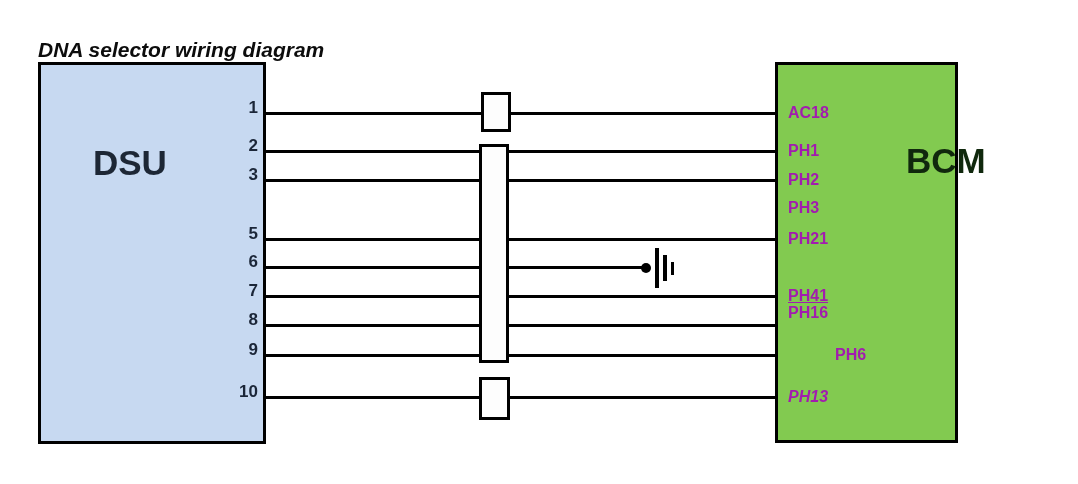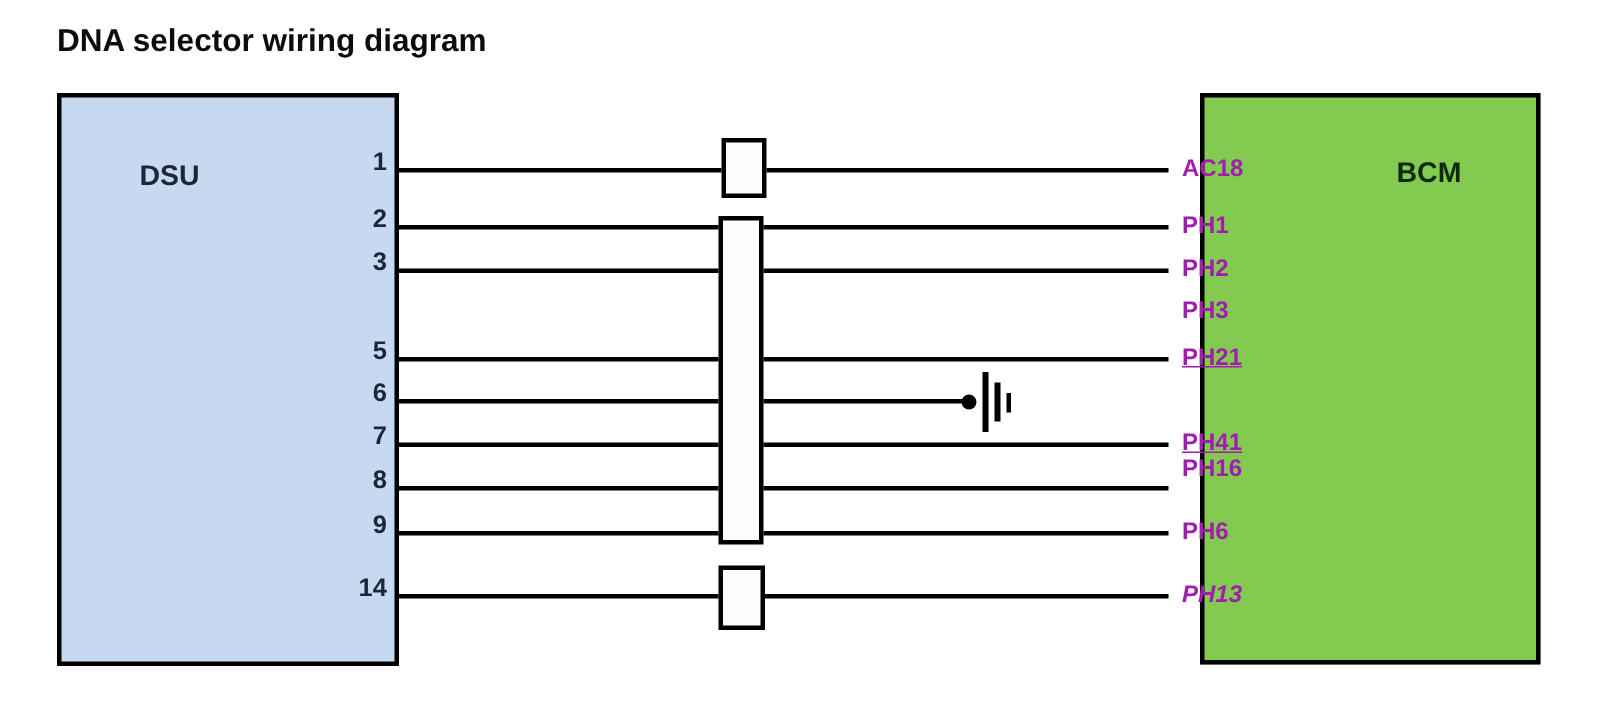--- a/index.html
+++ b/index.html
@@ -7,44 +7,46 @@
     position: relative;
     width: 1078px;
     height: 484px;
     background: #ffffff;
     font-family: "Liberation Sans", sans-serif;
     overflow: hidden;
   }
   .title {
     position: absolute;
     left: 38px;
-    top: 16px;
+    top: 38px;
     font-size: 21px;
     font-weight: bold;
     color: #0c0c0c;
     letter-spacing: 0px;
+    font-style: italic;
   }
   .device-box {
     position: absolute;
     border: 3px solid #000000;
     box-sizing: border-box;
     z-index: 2;
   }
   .dsu-box {
     left: 38px; top: 62px; width: 228px; height: 382px;
     background: var(--dsu-fill, #c7d9f1);
   }
   .bcm-box {
-    left: 800px; top: 62px; width: 227px; height: 381px;
+    left: 775px; top: 62px; width: 183px; height: 381px;
     background: var(--bcm-fill, #82ca50);
   }
   .box-label {
     position: absolute;
-    font-size: 19px;
+    font-size: 35px;
     font-weight: bold;
+    margin-top: 36px;
   }
   .dsu-label { left: 52px; top: 42px; color: #1d2735; }
   .bcm-label { left: 128px; top: 40px; color: #10280d; }
   .wire {
     position: absolute;
     height: 3px;
     background: var(--wire-color, #000000);
     z-index: 1;
   }
   .pin-num {
@@ -108,34 +110,34 @@
       <div class="bcm-pin" style="top: 104px;">AC18</div>
       <div class="wire" style="left: 263px; top: 150px; width: 516px;"></div>
       <div class="pin-num" style="top: 137px;">2</div>
       <div class="bcm-pin" style="top: 142px;">PH1</div>
       <div class="wire" style="left: 263px; top: 179px; width: 516px;"></div>
       <div class="pin-num" style="top: 166px;">3</div>
       <div class="bcm-pin" style="top: 171px;">PH2</div>
       <div class="bcm-pin" style="top: 199px;">PH3</div>
       <div class="wire" style="left: 263px; top: 238px; width: 516px;"></div>
       <div class="pin-num" style="top: 225px;">5</div>
-      <div class="bcm-pin" style="top: 230px; text-decoration: underline;">PH21</div>
+      <div class="bcm-pin" style="top: 230px;">PH21</div>
       <div class="wire" style="left: 263px; top: 266px; width: 383px;"></div>
       <div class="pin-num" style="top: 253px;">6</div>
       <div class="wire" style="left: 263px; top: 295px; width: 516px;"></div>
       <div class="pin-num" style="top: 282px;">7</div>
       <div class="bcm-pin" style="top: 287px; text-decoration: underline;">PH41</div>
       <div class="wire" style="left: 263px; top: 324px; width: 516px;"></div>
       <div class="pin-num" style="top: 311px;">8</div>
       <div class="bcm-pin" style="top: 304px;">PH16</div>
       <div class="wire" style="left: 263px; top: 354px; width: 516px;"></div>
       <div class="pin-num" style="top: 341px;">9</div>
-      <div class="bcm-pin" style="top: 346px;">PH6</div>
+      <div class="bcm-pin" style="top: 346px; margin-left: 47px;">PH6</div>
       <div class="wire" style="left: 263px; top: 396px; width: 516px;"></div>
-      <div class="pin-num" style="top: 383px;">14</div>
+      <div class="pin-num" style="top: 383px;">10</div>
       <div class="bcm-pin" style="top: 388px; font-style: italic;">PH13</div>
     </div>
 
   <div class="connector" style="left:481px; top:92px;  width:30px; height:40px;"></div>
   <div class="connector" style="left:479px; top:144px; width:30px; height:219px;"></div>
   <div class="connector" style="left:479px; top:377px; width:31px; height:43px;"></div>
 
   <div>
     <div class="gnd-dot" style="left:641px; top:263px;"></div>
     <div class="gnd-bar" style="left:655px; top:248px; width:4px; height:40px;"></div>

